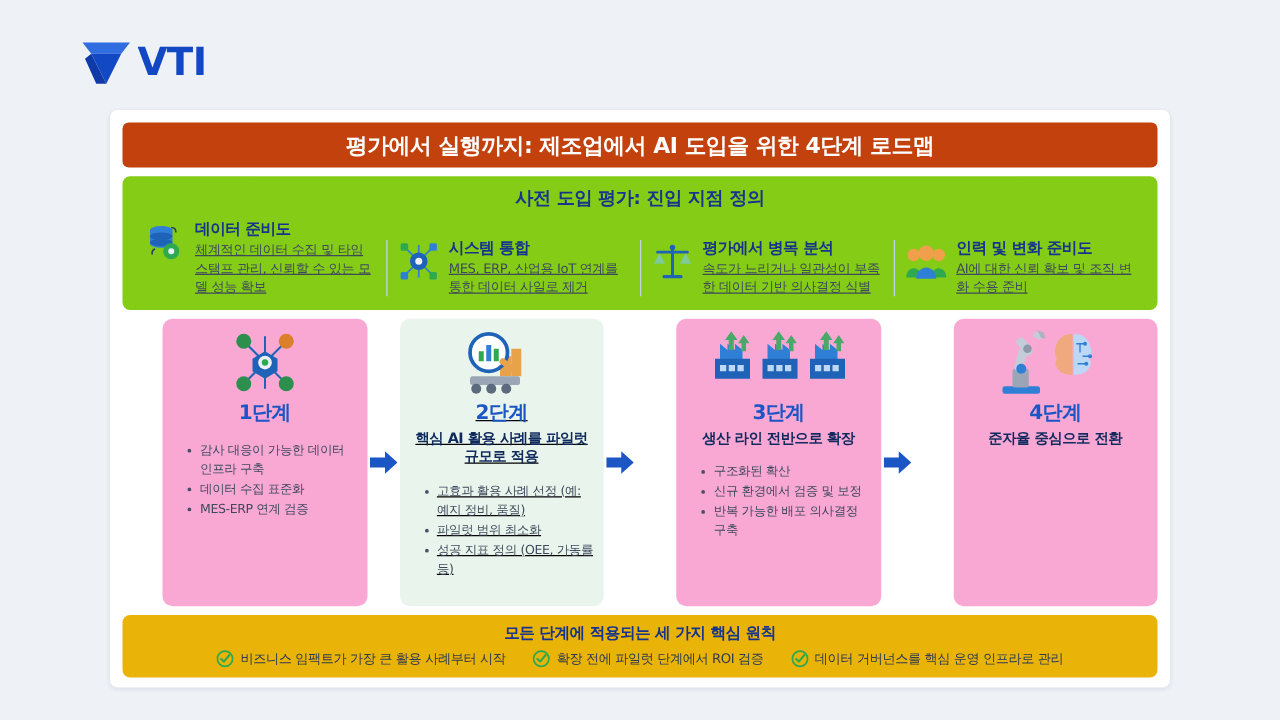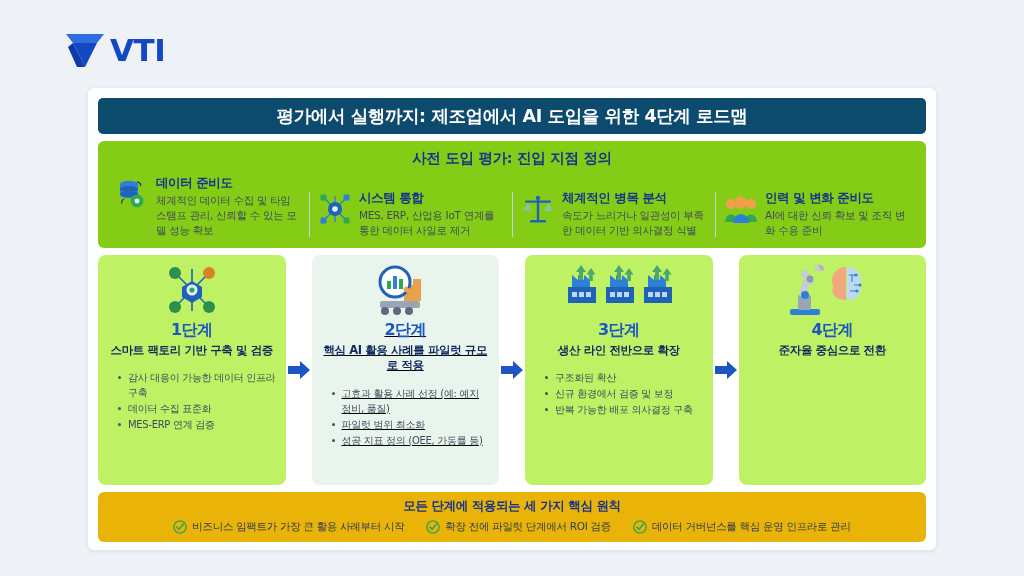--- a/index.html
+++ b/index.html
@@ -44,21 +44,21 @@
     border-radius: 6px;
     box-shadow: 0 1px 4px rgba(20,40,80,.10);
     box-sizing: border-box;
     padding: 10px 10px 8px 10px;
     display: flex;
     flex-direction: column;
     gap: 7px;
   }
 
   .title-bar {
-    background: #0c4a6e;
+    background: #c2410c;
     border-radius: 5px;
     height: 36px;
     display: flex;
     align-items: center;
     justify-content: center;
     flex: 0 0 auto;
   }
   .title-bar h1 {
     margin: 0;
     color: #ffffff;
@@ -111,40 +111,41 @@
     font-weight: bold;
     letter-spacing: -0.4px;
     line-height: 1.2;
     margin-bottom: 3px;
   }
   .assess-d {
     color: #3e4a5c;
     font-size: 10.5px;
     line-height: 1.45;
     letter-spacing: -0.3px;
+    text-decoration: underline;
   }
 
   
   .stages {
     display: flex;
     align-items: stretch;
     flex: 1 1 auto;
     gap: 0;
   }
   .stage {
     flex: 1 1 0;
     border-radius: 8px;
     display: flex;
     flex-direction: column;
     align-items: center;
     padding: 6px 8px 8px 8px;
     box-sizing: border-box;
     position: relative;
   }
-  .stage.blue  { background: #bef264; }
+  .stage.blue  { background: #f9a8d4; margin-left: 32px; }
   .stage.green { background: #e9f5ec; text-decoration: underline; }
 
   .stage-ico { height: 56px; display:flex; align-items:flex-end; justify-content:center; }
   .stage-num {
     color: #1b56c4;
     font-size: 16px;
     font-weight: bold;
     margin-top: 3px;
     letter-spacing: -0.5px;
   }
@@ -289,21 +290,21 @@
       <div class="assess-item">
         <svg class="assess-ico" viewBox="0 0 34 34">
           <rect x="15.8" y="7" width="2.4" height="21" fill="#1e63b8"></rect>
           <rect x="9" y="28" width="16" height="2.6" rx="1.2" fill="#1e63b8"></rect>
           <rect x="4" y="8.5" width="26" height="2.2" rx="1" fill="#1e63b8"></rect>
           <circle cx="17" cy="6" r="2.2" fill="#1e63b8"></circle>
           <path d="M2 19 L6.5 10.5 L11 19 Z" fill="#7fc99a"></path>
           <path d="M23 19 L27.5 10.5 L32 19 Z" fill="#7fc99a"></path>
         </svg>
         <div class="assess-txt">
-          <div class="assess-h">체계적인 병목 분석</div>
+          <div class="assess-h">평가에서 병목 분석</div>
           <div class="assess-d">속도가 느리거나 일관성이 부족한 데이터 기반 의사결정 식별</div>
         </div>
       </div>
 
       <div class="assess-item">
         <svg class="assess-ico" viewBox="0 0 34 34">
           <circle cx="7" cy="12" r="5" fill="#f0a04b"></circle>
           <path d="M1 30c0-4.5 2.7-7.5 6-7.5s6 3 6 7.5Z" fill="#2fa94f"></path>
           <circle cx="27" cy="12" r="5" fill="#f0a04b"></circle>
           <path d="M21 30c0-4.5 2.7-7.5 6-7.5s6 3 6 7.5Z" fill="#2fa94f"></path>
@@ -335,21 +336,20 @@
           <path d="M31 12 l5 3 v0 l5 3 v10 l-5 3 -5 3 -5-3 -5-3 V18 l5-3 Z" fill="#1e63b8" transform="translate(0,6)"></path>
           <circle cx="31" cy="27" r="5.5" fill="#eaf1fb"></circle>
           <circle cx="31" cy="27" r="2.6" fill="#2fa94f"></circle>
           <circle cx="14" cy="10" r="6" fill="#2d8f4e"></circle>
           <circle cx="48" cy="10" r="6" fill="#d98028"></circle>
           <circle cx="14" cy="44" r="6" fill="#2d8f4e"></circle>
           <circle cx="48" cy="44" r="6" fill="#2d8f4e"></circle>
         </svg>
       </div>
       <div class="stage-num">1단계</div>
-      <div class="stage-name">스마트 팩토리 기반 구축 및 검증</div>
       <ul class="stage-bullets">
         <li>감사 대응이 가능한 데이터 인프라 구축</li>
         <li>데이터 수집 표준화</li>
         <li>MES-ERP 연계 검증</li>
       </ul>
     </div>
 
     <div class="arrow-col">
       <svg width="22" height="20" viewBox="0 0 22 20">
           <path d="M0 6h12V1l10 9-10 9v-5H0Z" fill="#1b56c4"></path>

